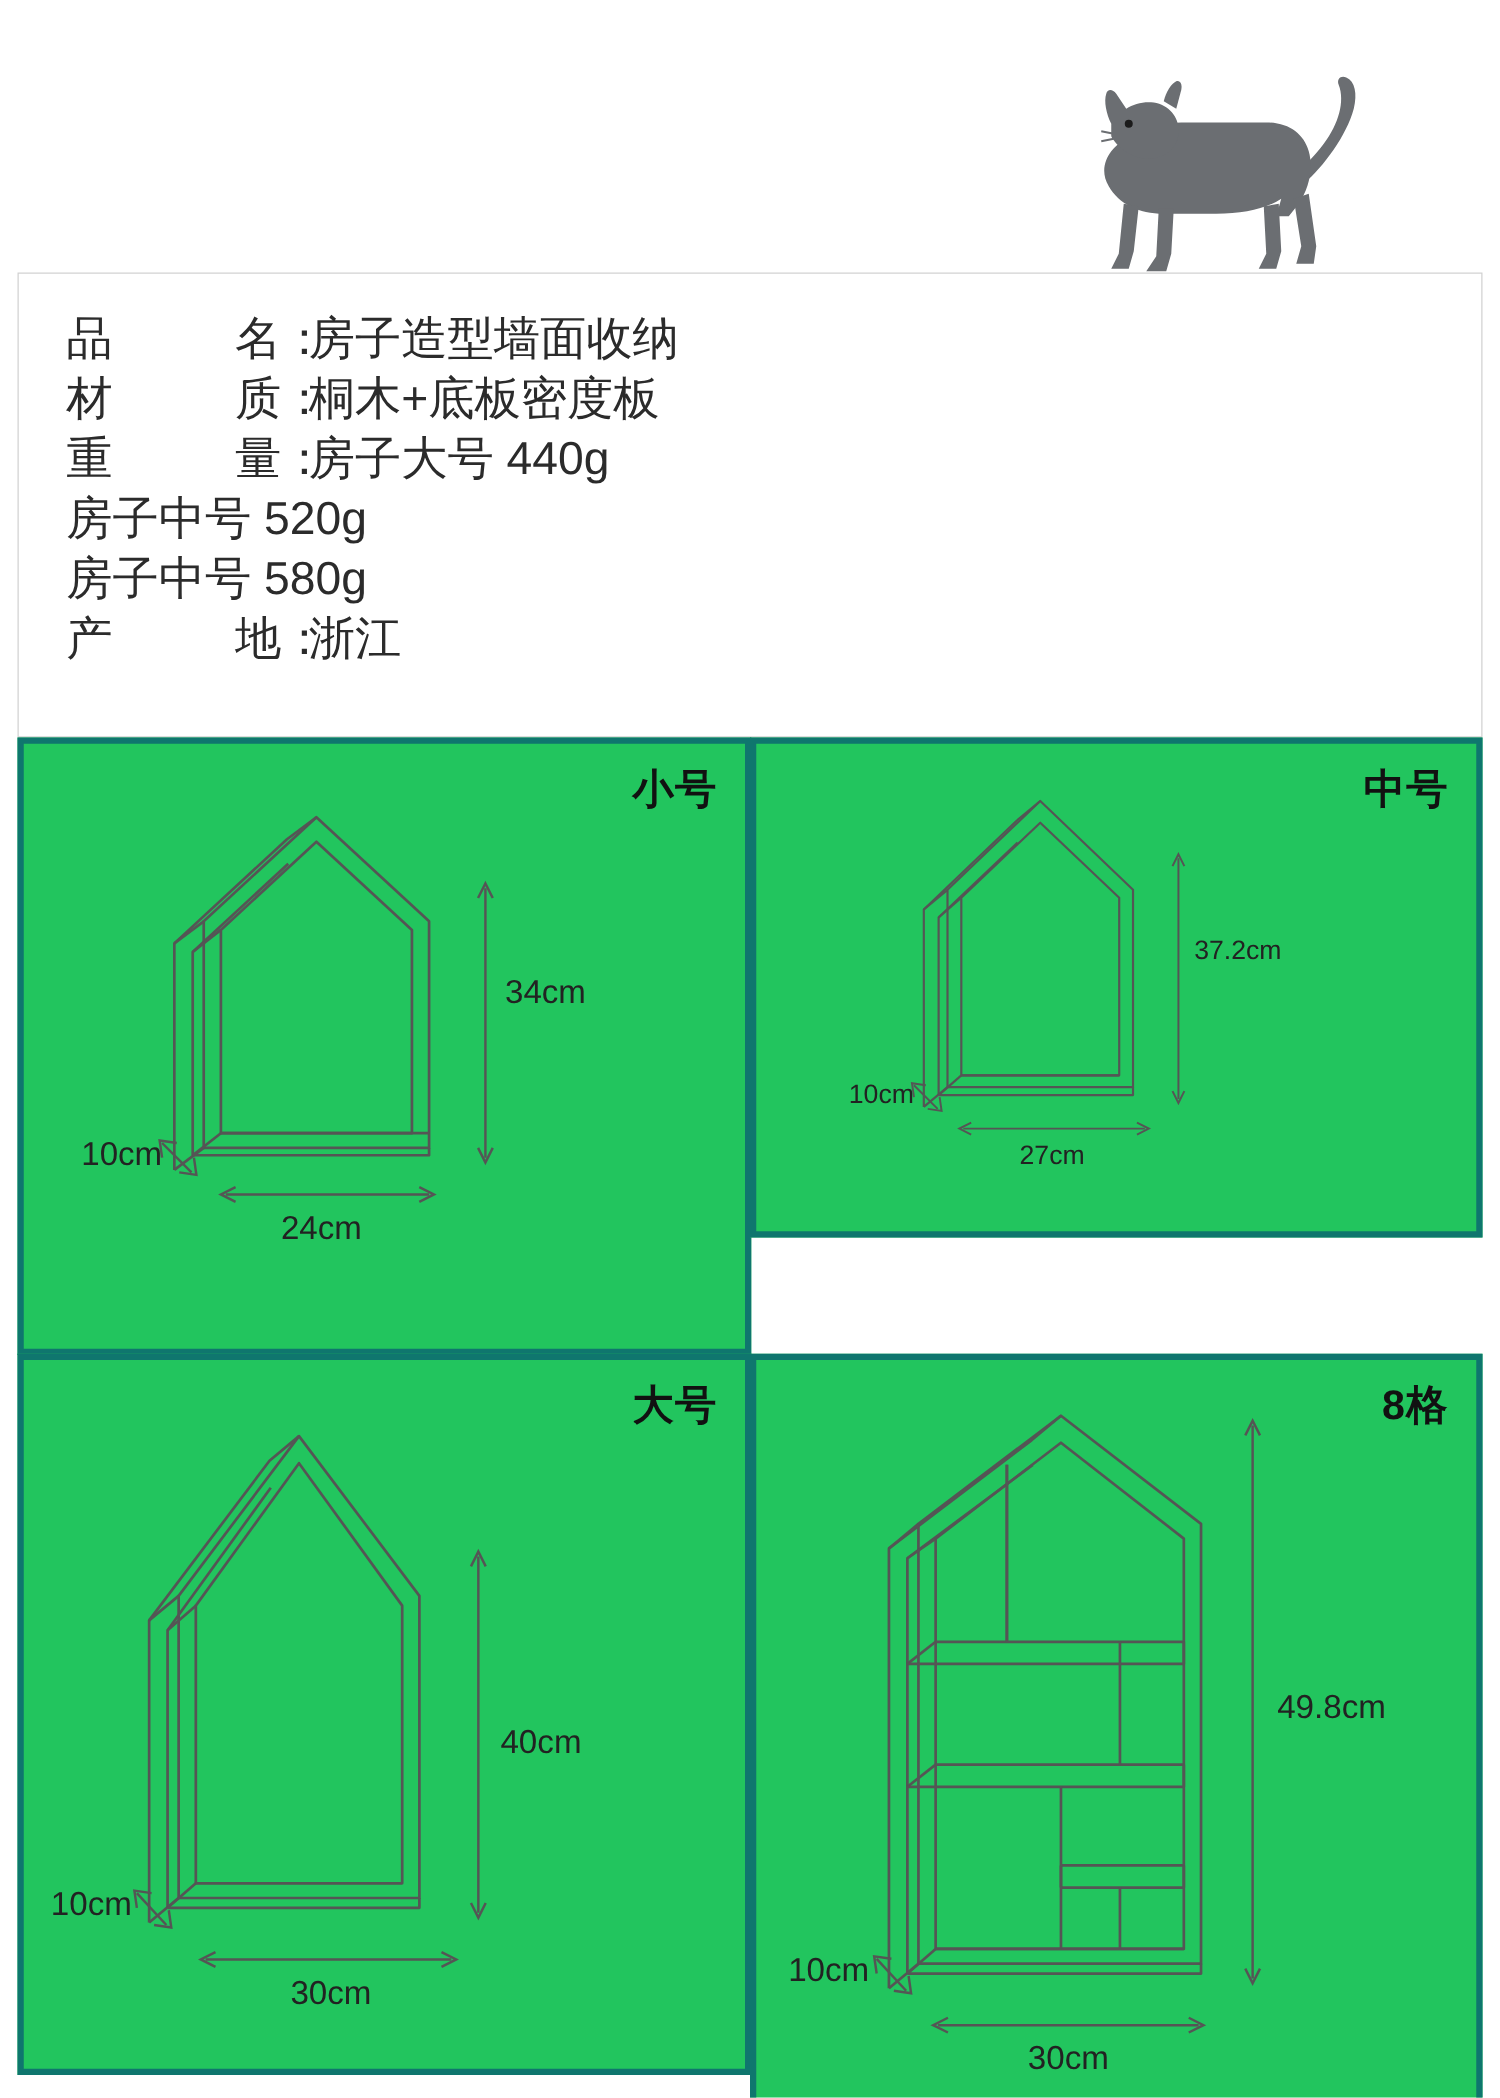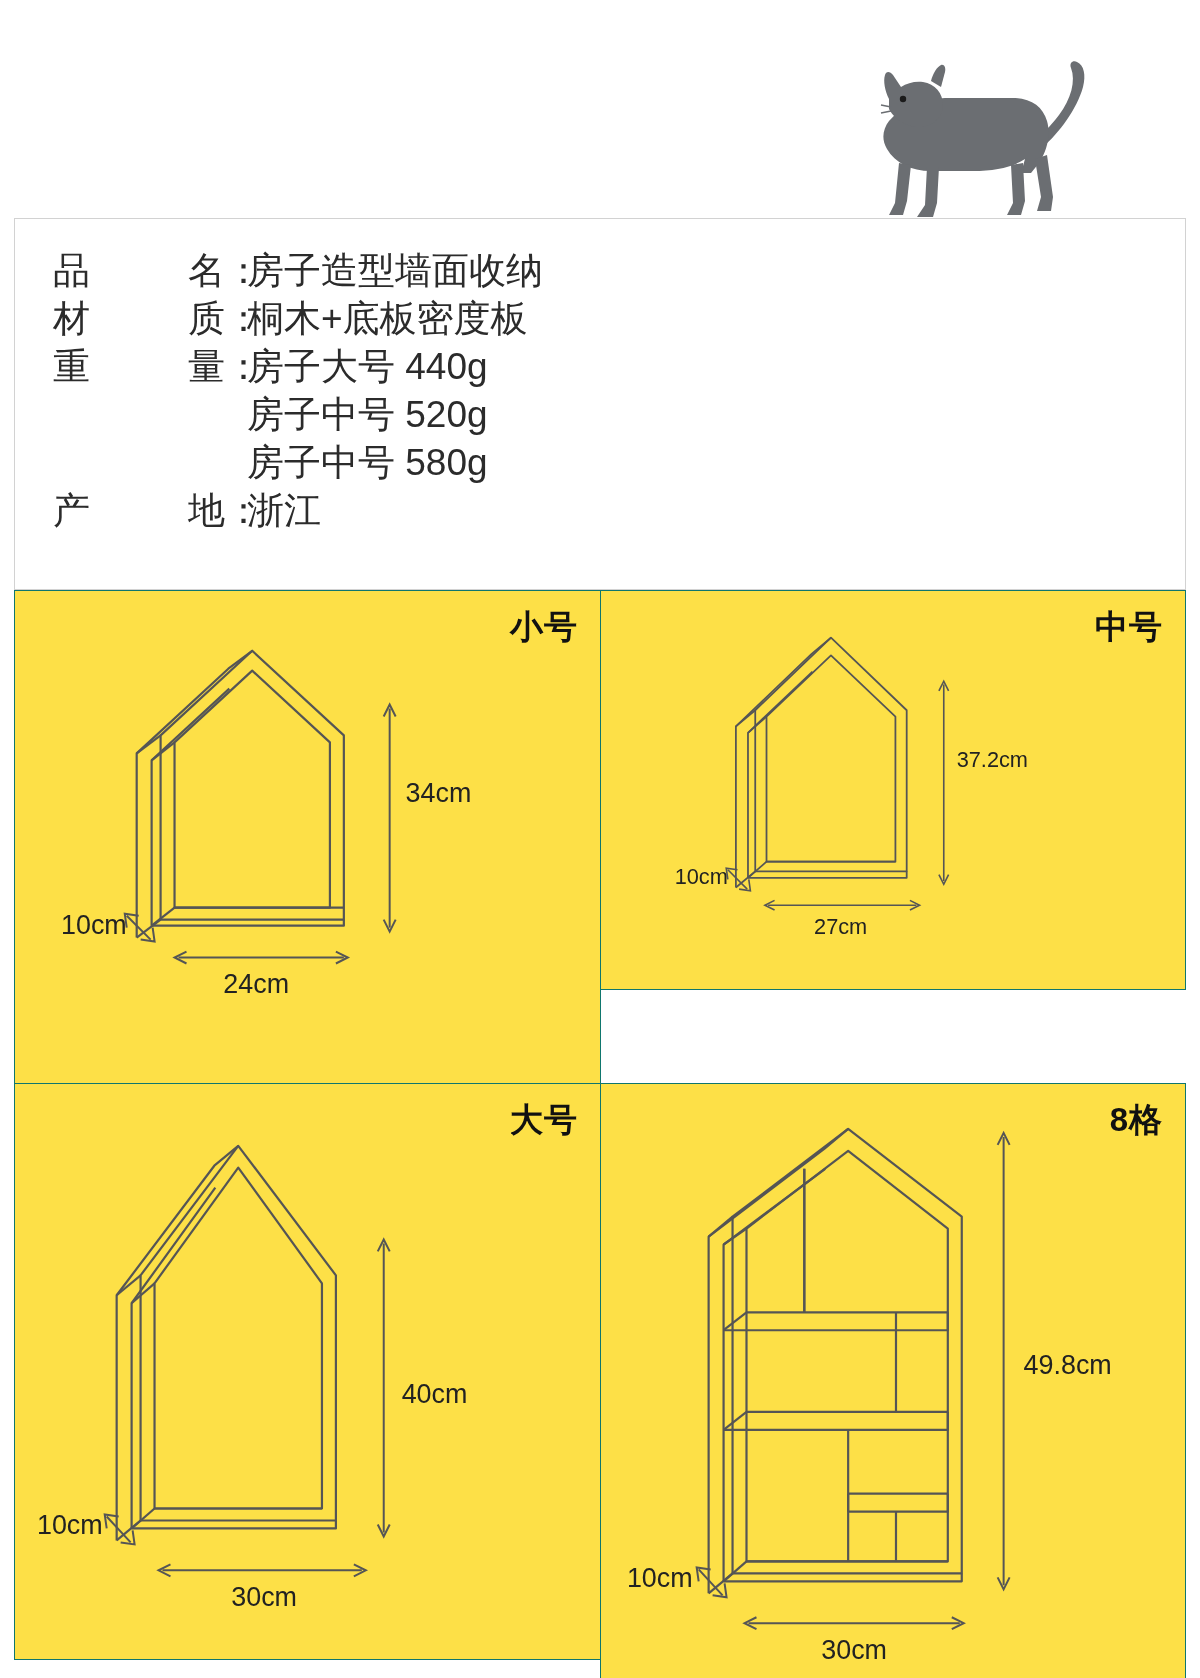--- a/index.html
+++ b/index.html
@@ -51,37 +51,36 @@
   .spec-key {
     width: 172px;
     display: flex;
     justify-content: space-between;
     letter-spacing: 0;
   }
   .spec-key span { display: inline-block; }
   .spec-colon { width: 22px; }
   .spec-val { }
   .sub-val {
-    margin-left: 194px;
     white-space: nowrap;
   }
 
   
   .grid {
     position: absolute;
     left: 14px;
     top: 590px;
     width: 1172px;
     height: 1070px;
   }
   .cell {
     position: absolute;
-    border: 1px solid #0f766e;
+    border: 5px solid #0f766e;
     box-sizing: border-box;
-    background: #fde047;
+    background: #22c55e;
   }
   .cell.tl { left: 0;     top: 0;   width: 587px; height: 494px; }
   .cell.tr { left: 586px; top: 0;   width: 586px; height: 400px; }
   .cell.bl { left: 0;     top: 493px; width: 587px; height: 577px; }
   .cell.br { left: 586px; top: 493px; width: 586px; height: 627px; }
 
   .cell-title {
     position: absolute;
     right: 22px;
     top: 14px;

